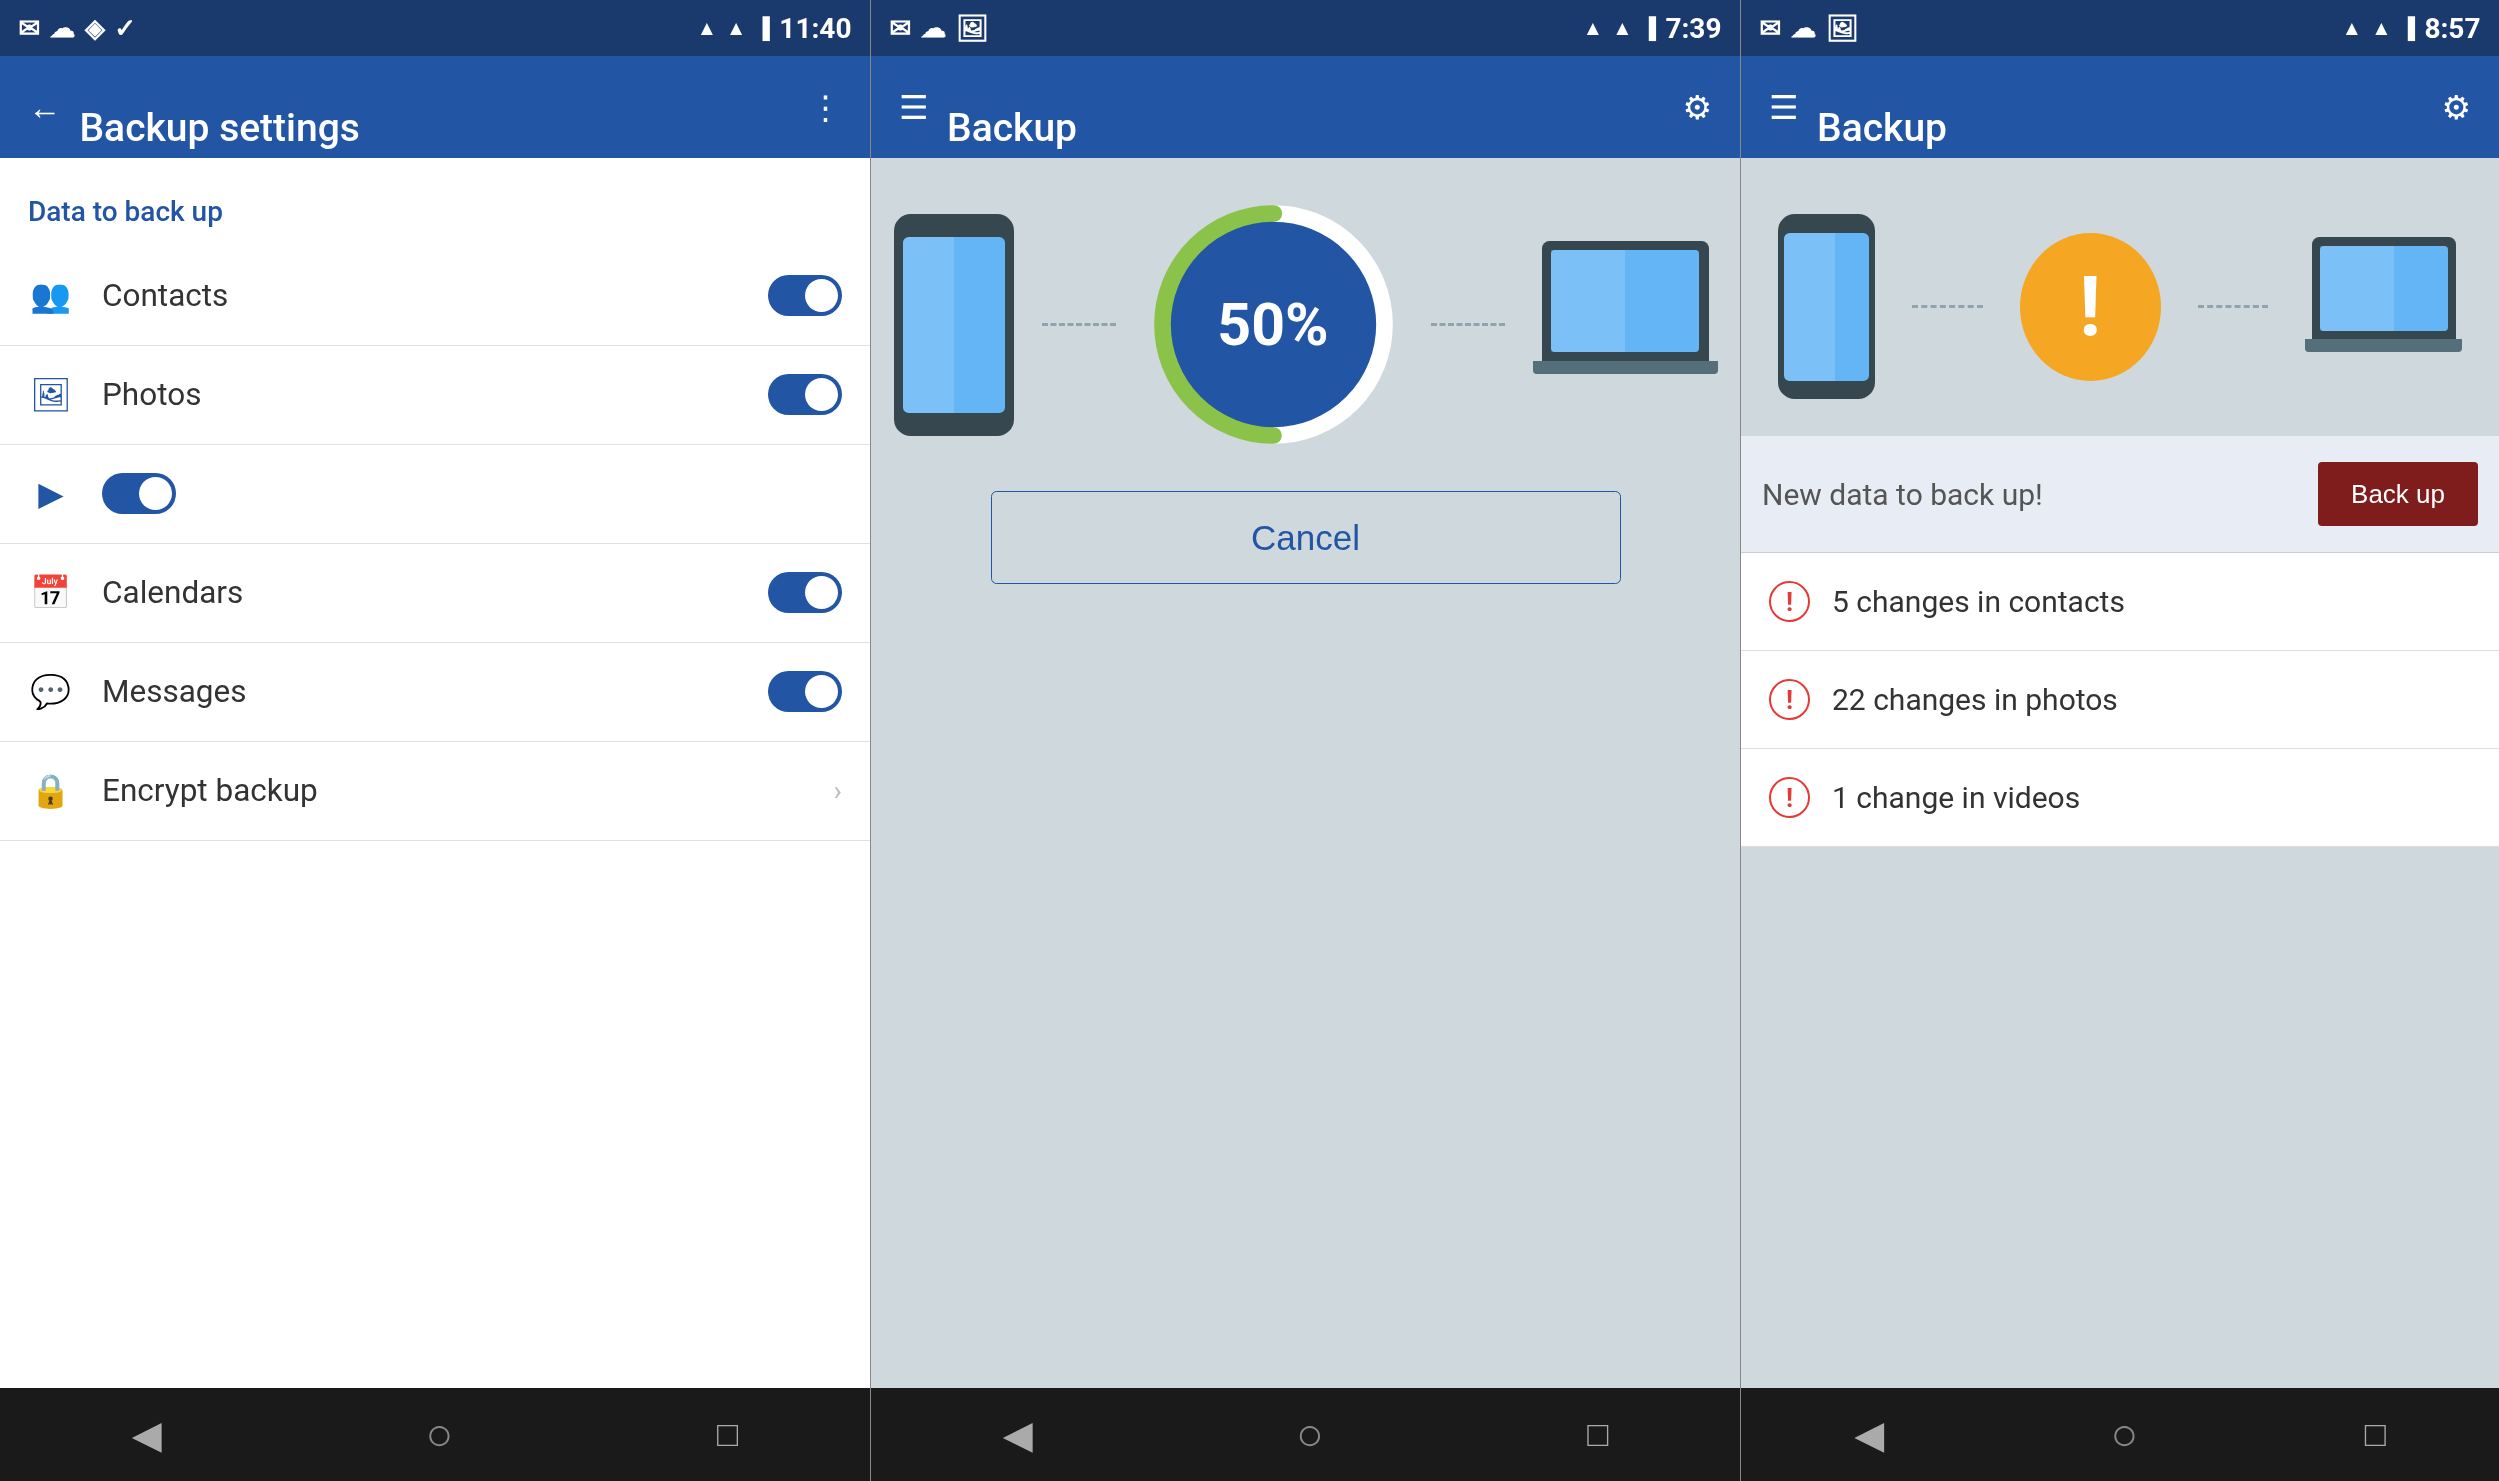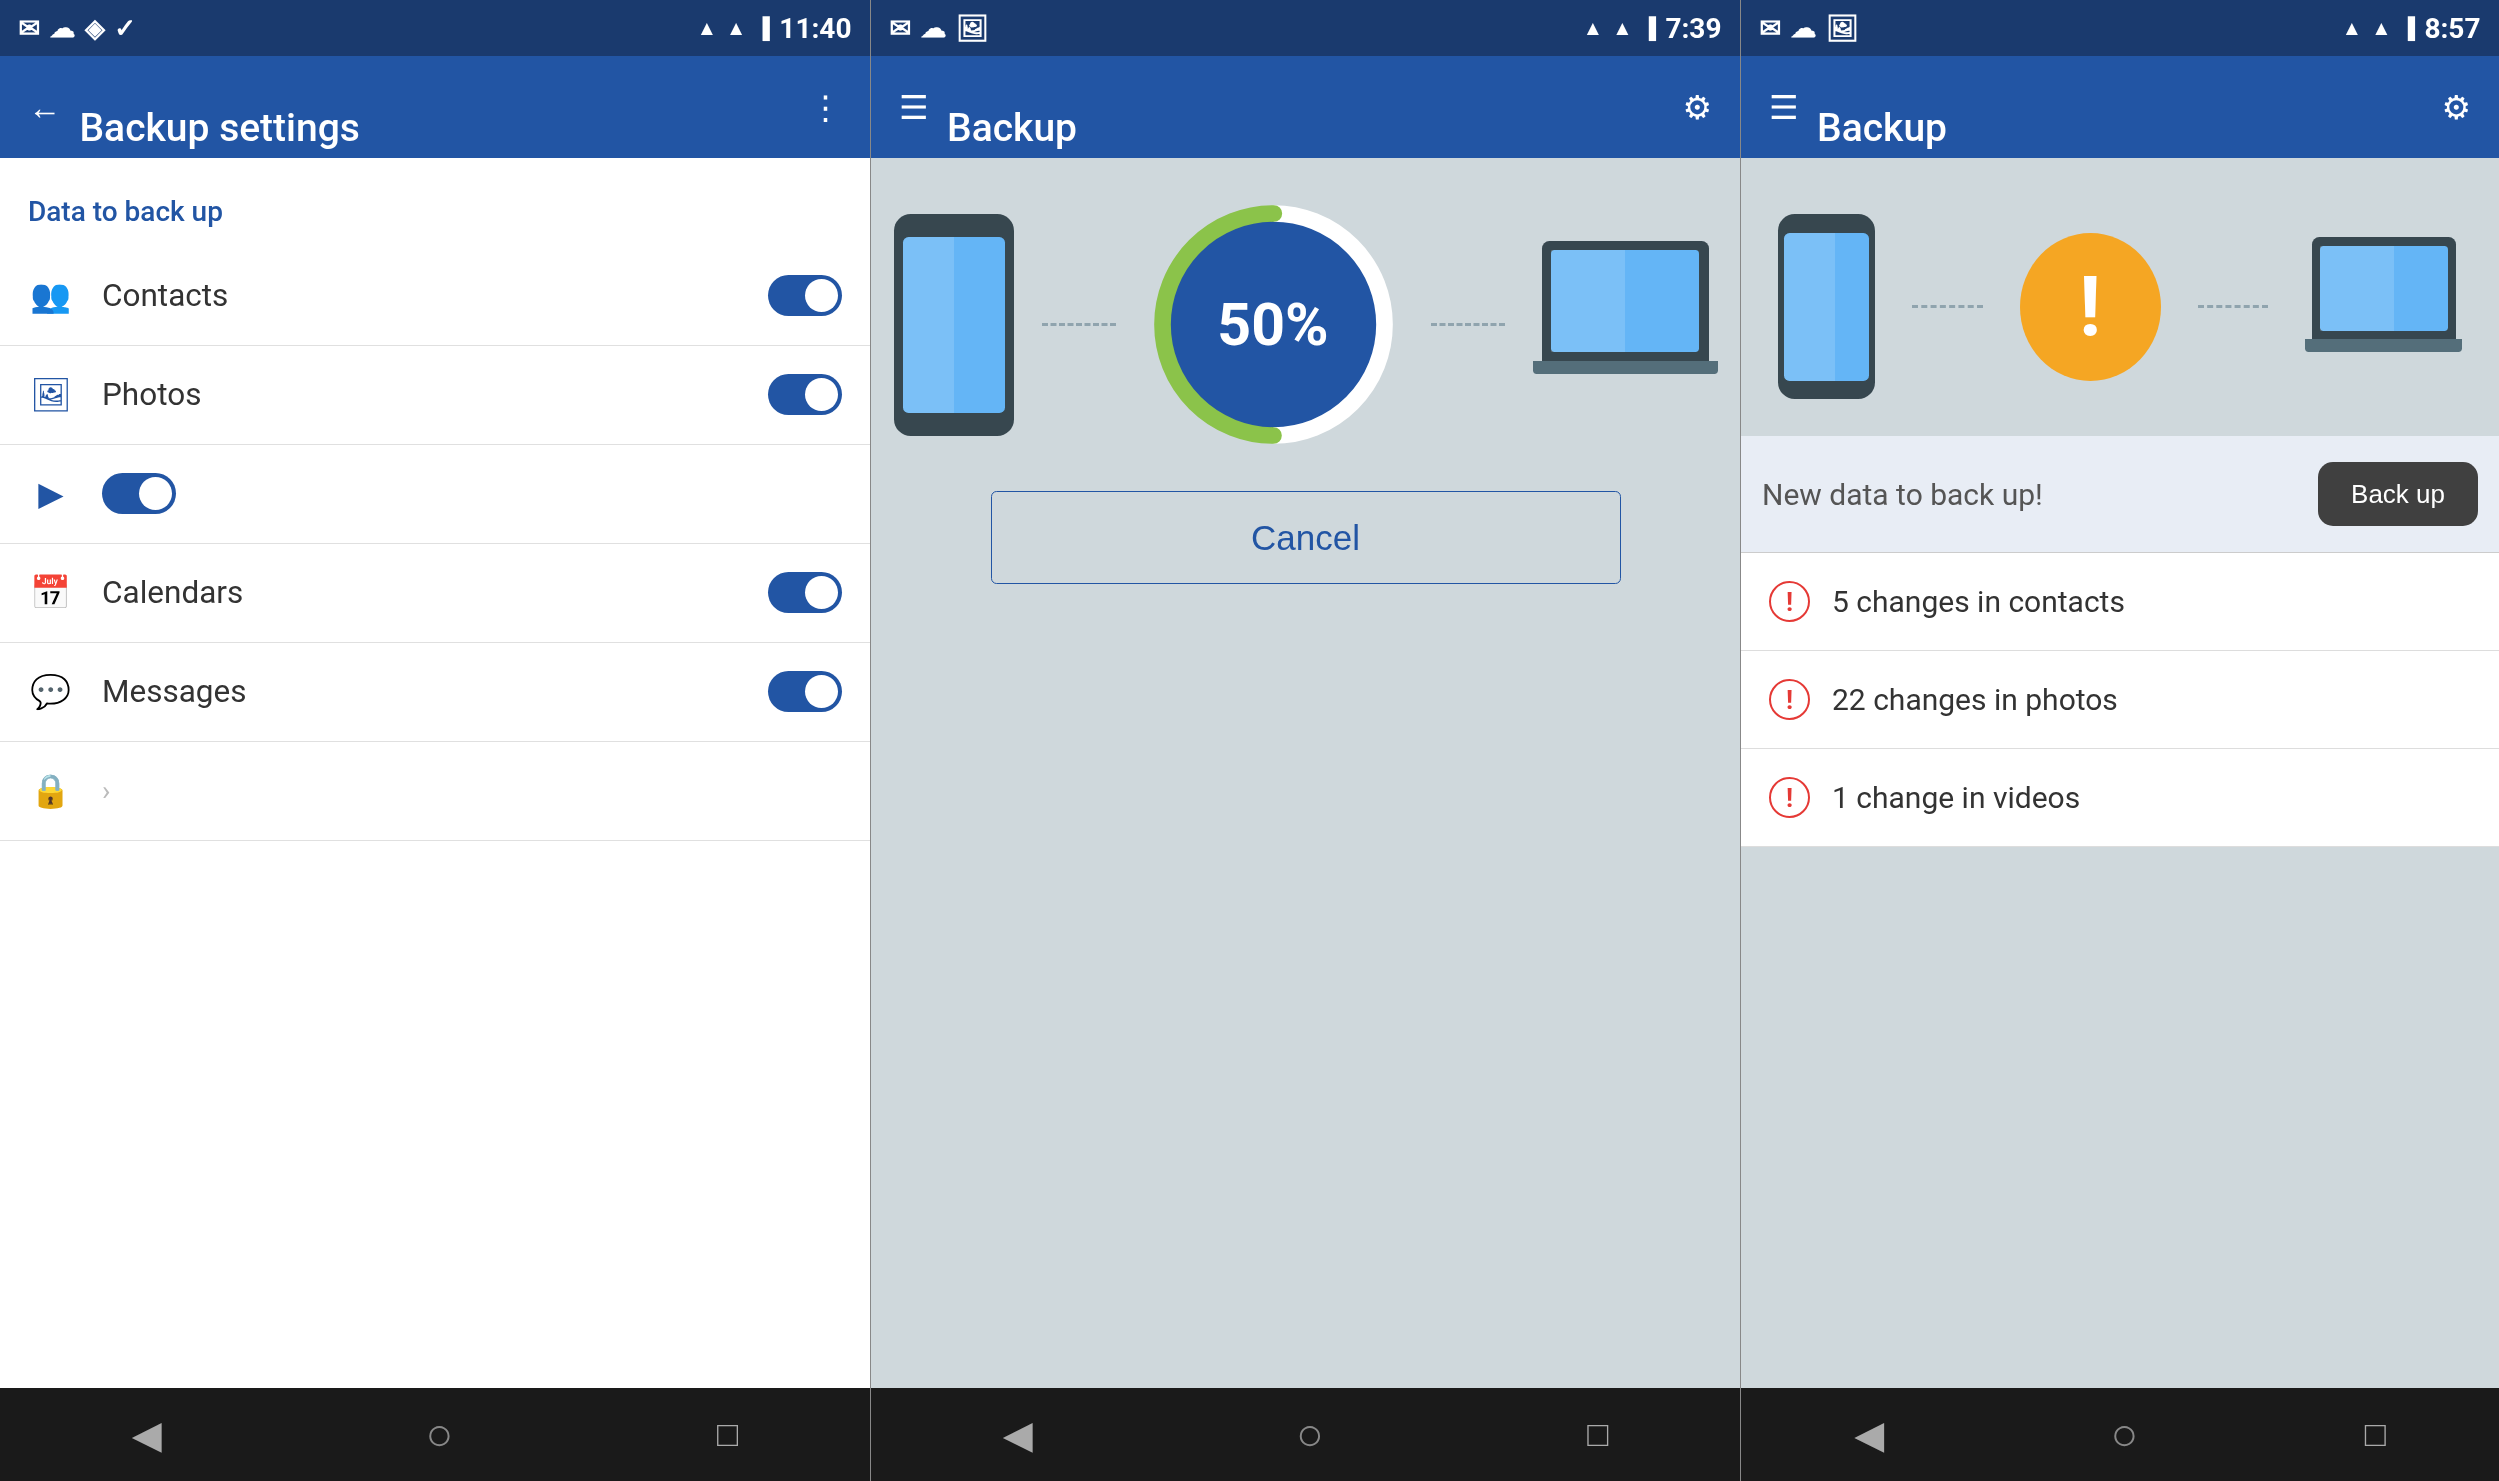--- a/index.html
+++ b/index.html
@@ -297,26 +297,26 @@
       padding: 26px 21px;
       gap: 18.5px;
       border-bottom: 0.9px solid #ccc;
     }
     .new-data-text {
       flex: 1;
       font-size: 30px;
       color: #555;
     }
     .backup-btn {
-      background: #404040;
+      background: #7f1d1d;
       color: white;
       font-size: 26px;
       padding: 16.7px 33px;
       border: none;
-      border-radius: 15px;
+      border-radius: 4px;
       cursor: pointer;
     }
 
     
     .change-item {
       display: flex;
       align-items: center;
       padding: 28px 28px;
       border-bottom: 0.9px solid #ddd;
       gap: 22px;
@@ -396,20 +396,21 @@
 
   <div class="list-item">
     <div class="list-item-icon">💬</div>
     <span class="list-item-label">Messages</span>
     <div class="toggle"></div>
   </div>
 
 
   <div class="list-item">
     <div class="list-item-icon">🔒</div>
+    <span class="list-item-label">Encrypt backup</span>
     <span class="chevron">›</span>
   </div>
 
   <div class="bottom-nav">
     <div class="bottom-nav-btn">◀</div>
     <div class="bottom-nav-btn" style="font-size:46px; color:#888; font-family:serif;">○</div>
     <div class="bottom-nav-btn" style="font-size:35px;">□</div>
   </div>
 </div>
 

